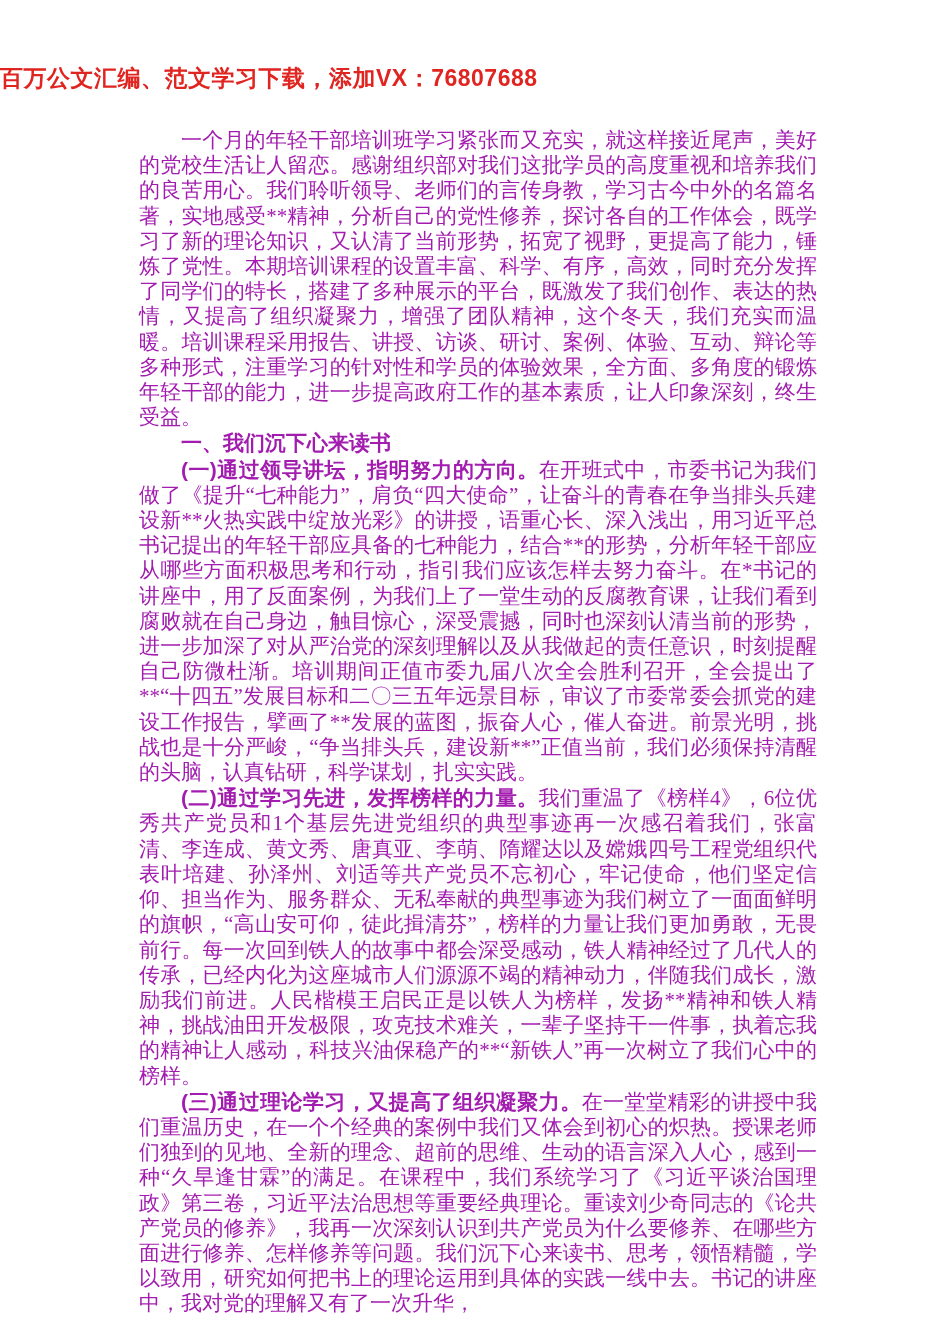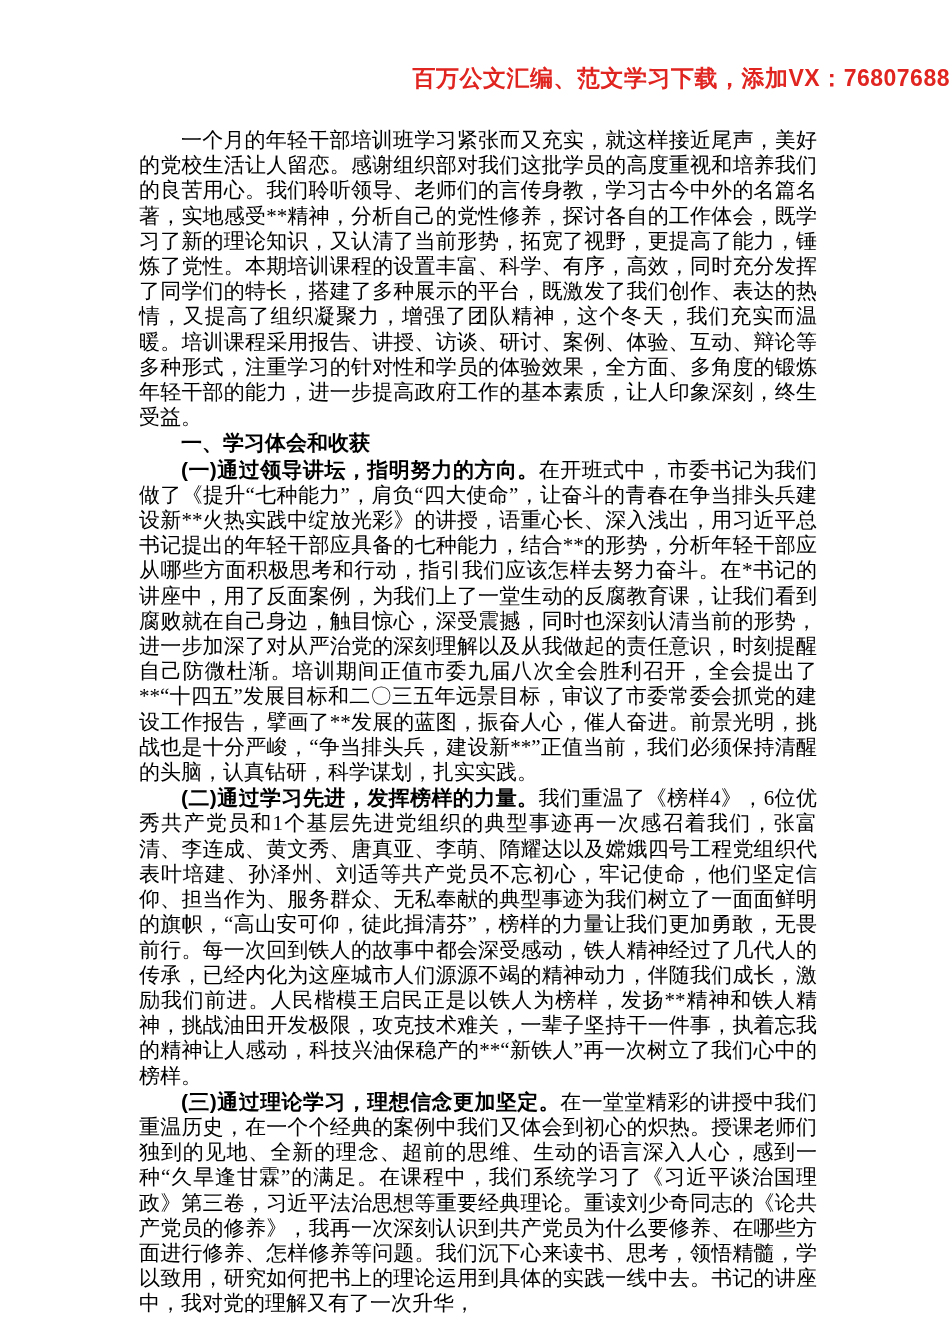--- a/index.html
+++ b/index.html
@@ -10,21 +10,21 @@
   .page {
     position: relative;
     width: 950px;
     height: 1344px;
     background: #ffffff;
     overflow: hidden;
     box-sizing: border-box;
   }
   .promo-banner {
     padding-top: 64px;
-    text-align: right;
+    text-align: left;
     font-family: "Liberation Sans", "DejaVu Sans", sans-serif;
     font-weight: bold;
     font-size: 23px;
     line-height: 28px;
     letter-spacing: 0.5px;
   }
   .doc-body {
     margin: 36px 133px 0 139px;
     font-family: "Liberation Serif", "DejaVu Serif", serif;
     font-size: 21px;
@@ -39,20 +39,20 @@
   .run-bold {
     font-family: "Liberation Sans", "DejaVu Sans", sans-serif;
     font-weight: bold;
   }
 </style>
 </head>
 <body>
 
 <div class="page" style="background: rgb(255, 255, 255);">
   <div class="promo-banner" style="color: rgb(224, 36, 32);">百万公文汇编、范文学习下载，添加VX：76807688</div>
-  <div class="doc-body" style="color: #000000;">
+  <div class="doc-body" style="color: #a21caf;">
       <p class="para"><span>一个月的年轻干部培训班学习紧张而又充实，就这样接近尾声，美好的党校生活让人留恋。感谢组织部对我们这批学员的高度重视和培养我们的良苦用心。我们聆听领导、老师们的言传身教，学习古今中外的名篇名著，实地感受**精神，分析自己的党性修养，探讨各自的工作体会，既学习了新的理论知识，又认清了当前形势，拓宽了视野，更提高了能力，锤炼了党性。本期培训课程的设置丰富、科学、有序，高效，同时充分发挥了同学们的特长，搭建了多种展示的平台，既激发了我们创作、表达的热情，又提高了组织凝聚力，增强了团队精神，这个冬天，我们充实而温暖。培训课程采用报告、讲授、访谈、研讨、案例、体验、互动、辩论等多种形式，注重学习的针对性和学员的体验效果，全方面、多角度的锻炼年轻干部的能力，进一步提高政府工作的基本素质，让人印象深刻，终生受益。</span></p>
-      <p class="para"><span class="run-bold">一、学习体会和收获</span></p>
+      <p class="para"><span class="run-bold">一、我们沉下心来读书</span></p>
       <p class="para"><span class="run-bold">(一)通过领导讲坛，指明努力的方向。</span><span>在开班式中，市委书记为我们做了《提升“七种能力”，肩负“四大使命”，让奋斗的青春在争当排头兵建设新**火热实践中绽放光彩》的讲授，语重心长、深入浅出，用习近平总书记提出的年轻干部应具备的七种能力，结合**的形势，分析年轻干部应从哪些方面积极思考和行动，指引我们应该怎样去努力奋斗。在*书记的讲座中，用了反面案例，为我们上了一堂生动的反腐教育课，让我们看到腐败就在自己身边，触目惊心，深受震撼，同时也深刻认清当前的形势，进一步加深了对从严治党的深刻理解以及从我做起的责任意识，时刻提醒自己防微杜渐。培训期间正值市委九届八次全会胜利召开，全会提出了**“十四五”发展目标和二〇三五年远景目标，审议了市委常委会抓党的建设工作报告，擘画了**发展的蓝图，振奋人心，催人奋进。前景光明，挑战也是十分严峻，“争当排头兵，建设新**”正值当前，我们必须保持清醒的头脑，认真钻研，科学谋划，扎实实践。</span></p>
       <p class="para"><span class="run-bold">(二)通过学习先进，发挥榜样的力量。</span><span>我们重温了《榜样4》，6位优秀共产党员和1个基层先进党组织的典型事迹再一次感召着我们，张富清、李连成、黄文秀、唐真亚、李萌、隋耀达以及嫦娥四号工程党组织代表叶培建、孙泽州、刘适等共产党员不忘初心，牢记使命，他们坚定信仰、担当作为、服务群众、无私奉献的典型事迹为我们树立了一面面鲜明的旗帜，“高山安可仰，徒此揖清芬”，榜样的力量让我们更加勇敢，无畏前行。每一次回到铁人的故事中都会深受感动，铁人精神经过了几代人的传承，已经内化为这座城市人们源源不竭的精神动力，伴随我们成长，激励我们前进。人民楷模王启民正是以铁人为榜样，发扬**精神和铁人精神，挑战油田开发极限，攻克技术难关，一辈子坚持干一件事，执着忘我的精神让人感动，科技兴油保稳产的**“新铁人”再一次树立了我们心中的榜样。</span></p>
-      <p class="para"><span class="run-bold">(三)通过理论学习，理想信念更加坚定。</span><span>在一堂堂精彩的讲授中我们重温历史，在一个个经典的案例中我们又体会到初心的炽热。授课老师们独到的见地、全新的理念、超前的思维、生动的语言深入人心，感到一种“久旱逢甘霖”的满足。在课程中，我们系统学习了《习近平谈治国理政》第三卷，习近平法治思想等重要经典理论。重读刘少奇同志的《论共产党员的修养》，我再一次深刻认识到共产党员为什么要修养、在哪些方面进行修养、怎样修养等问题。我们沉下心来读书、思考，领悟精髓，学以致用，研究如何把书上的理论运用到具体的实践一线中去。书记的讲座中，我对党的理解又有了一次升华，</span></p>
+      <p class="para"><span class="run-bold">(三)通过理论学习，又提高了组织凝聚力。</span><span>在一堂堂精彩的讲授中我们重温历史，在一个个经典的案例中我们又体会到初心的炽热。授课老师们独到的见地、全新的理念、超前的思维、生动的语言深入人心，感到一种“久旱逢甘霖”的满足。在课程中，我们系统学习了《习近平谈治国理政》第三卷，习近平法治思想等重要经典理论。重读刘少奇同志的《论共产党员的修养》，我再一次深刻认识到共产党员为什么要修养、在哪些方面进行修养、怎样修养等问题。我们沉下心来读书、思考，领悟精髓，学以致用，研究如何把书上的理论运用到具体的实践一线中去。书记的讲座中，我对党的理解又有了一次升华，</span></p>
     </div>
 </div>
 
 </body></html>

